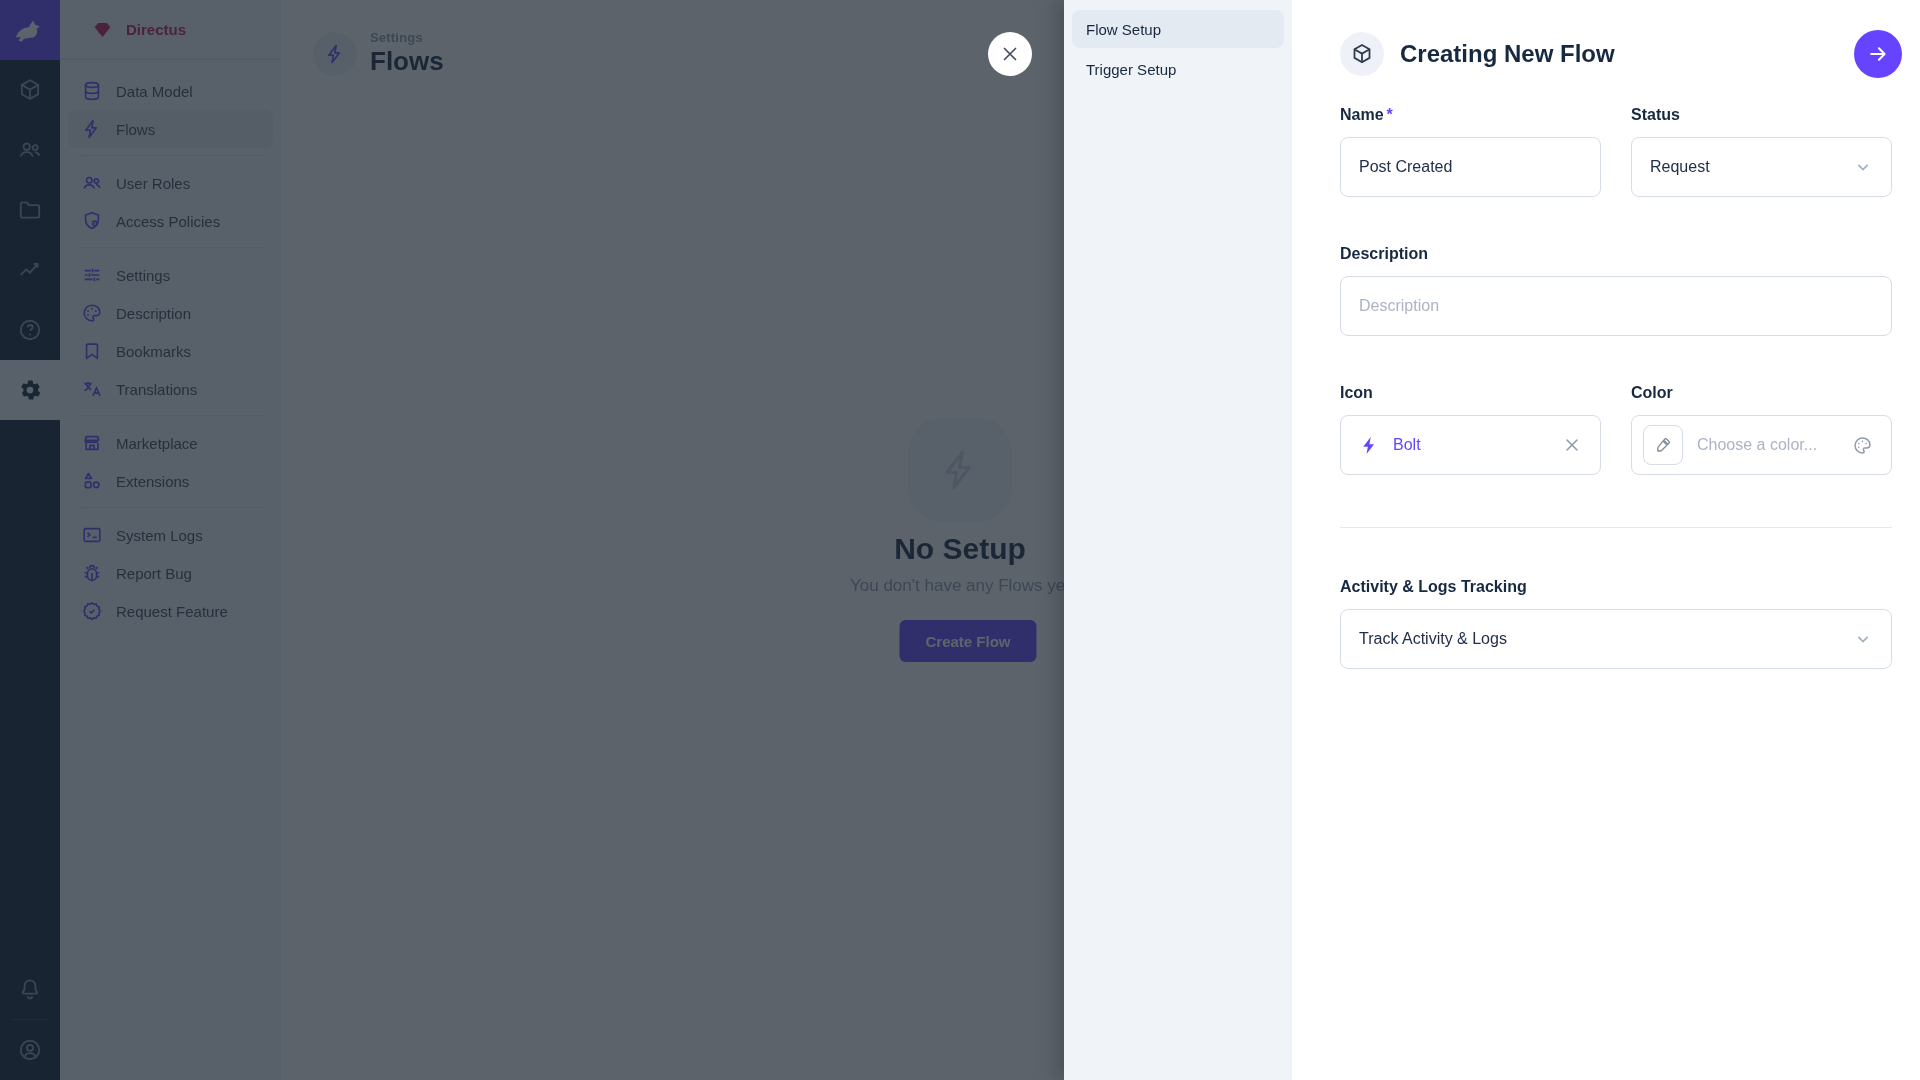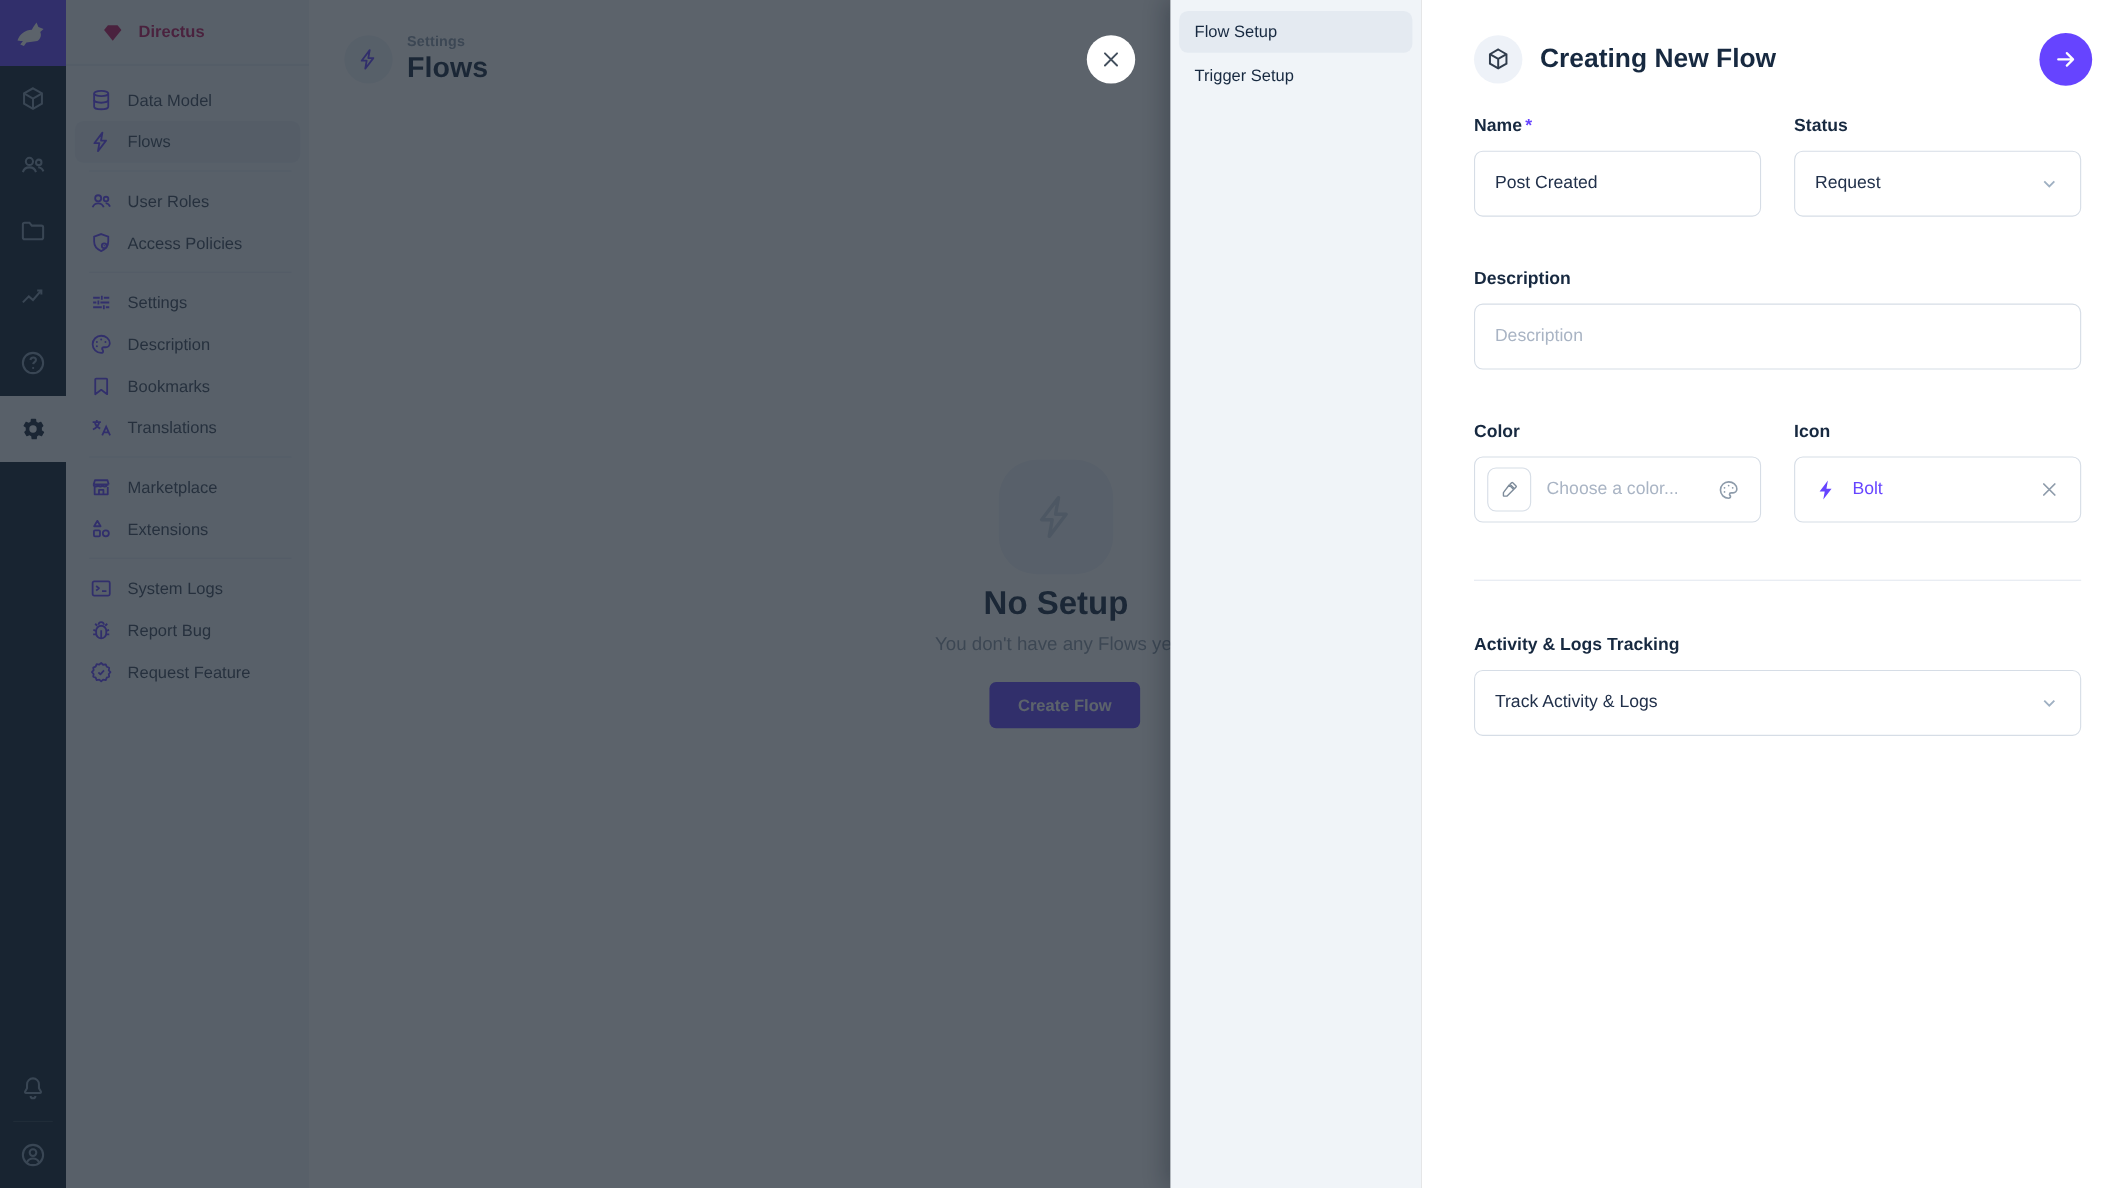--- a/index.html
+++ b/index.html
@@ -388,20 +388,36 @@
       </div>
 
       <div class="mt48">
         <div class="field-label">Description</div>
         <div class="control">
           <input type="text" placeholder="Description" style="">
         </div>
       </div>
 
       <div class="grid2 mt48">
+        <div>
+          <div class="field-label">Icon</div>
+          <div class="control select">
+            <span style="color:#6644ff; display:flex;">
+                <svg width="21" height="21" viewBox="0 0 24 24" fill="currentColor">
+                  <path d="M13.4 2.2L4.8 13.4h5.3L8.6 21.8l8.6-11.2h-5.3z"></path>
+                </svg>
+              </span>
+            <span class="icon-field-value">Bolt</span>
+            <span class="clear-x">
+                <svg width="20" height="20" viewBox="0 0 24 24" fill="none" stroke="currentColor" stroke-width="1.9" stroke-linecap="round">
+                  <path d="M6 6l12 12M18 6L6 18"></path>
+                </svg>
+              </span>
+          </div>
+        </div>
         <div>
           <div class="field-label">Color</div>
           <div class="control select">
             <button class="swatch-btn">
               <span>
                   <svg width="18" height="18" viewBox="0 0 24 24" fill="none" stroke="currentColor" stroke-width="1.7" stroke-linejoin="round">
                     <path d="M16.3 3.7l4 4c.4.4.4 1 0 1.4l-1.9 1.9-5.4-5.4 1.9-1.9c.4-.4 1-.4 1.4 0z"></path>
                     <path d="M12 6.6l5.4 5.4-7.6 7.6c-.3.3-.7.4-1.1.4H5.5a.5.5 0 01-.5-.5v-3.2c0-.4.1-.8.4-1.1z"></path>
                   </svg>
                 </span>
@@ -411,36 +427,20 @@
                 <svg width="21" height="21" viewBox="0 0 24 24" fill="none" stroke="currentColor" stroke-width="1.7">
                   <path d="M12 3.5a8.5 8.5 0 100 17c1.2 0 1.9-.8 1.9-1.7 0-.5-.2-.9-.5-1.2-.3-.3-.5-.7-.5-1.1 0-.9.8-1.6 1.7-1.6h2a4 4 0 003.9-4c-.1-4.3-3.9-7.4-8.5-7.4z"></path>
                   <circle cx="7.7" cy="9.7" r=".9" fill="currentColor" stroke="none"></circle>
                   <circle cx="12" cy="7.3" r=".9" fill="currentColor" stroke="none"></circle>
                   <circle cx="16.2" cy="9.7" r=".9" fill="currentColor" stroke="none"></circle>
                   <circle cx="7.7" cy="14" r=".9" fill="currentColor" stroke="none"></circle>
                 </svg>
               </span>
           </div>
         </div>
-        <div>
-          <div class="field-label">Icon</div>
-          <div class="control select">
-            <span style="color:#6644ff; display:flex;">
-                <svg width="21" height="21" viewBox="0 0 24 24" fill="currentColor">
-                  <path d="M13.4 2.2L4.8 13.4h5.3L8.6 21.8l8.6-11.2h-5.3z"></path>
-                </svg>
-              </span>
-            <span class="icon-field-value">Bolt</span>
-            <span class="clear-x">
-                <svg width="20" height="20" viewBox="0 0 24 24" fill="none" stroke="currentColor" stroke-width="1.9" stroke-linecap="round">
-                  <path d="M6 6l12 12M18 6L6 18"></path>
-                </svg>
-              </span>
-          </div>
-        </div>
       </div>
 
       <hr class="divider">
 
       <div class="mt50">
         <div class="field-label">Activity &amp; Logs Tracking</div>
         <div class="control select">
           <span>Track Activity &amp; Logs</span>
           <span class="chev">
               <svg width="20" height="20" viewBox="0 0 24 24" fill="none" stroke="currentColor" stroke-width="2">

